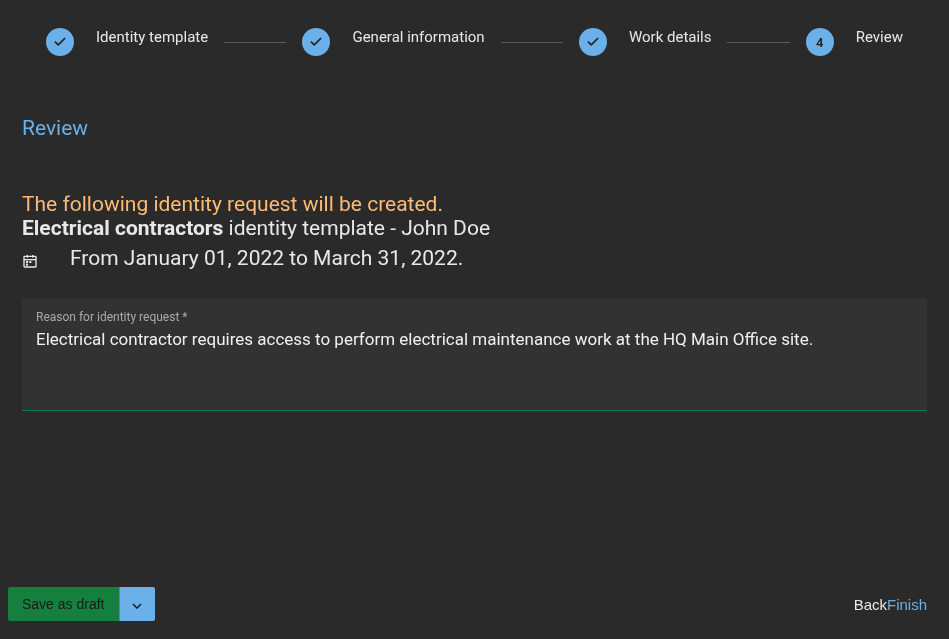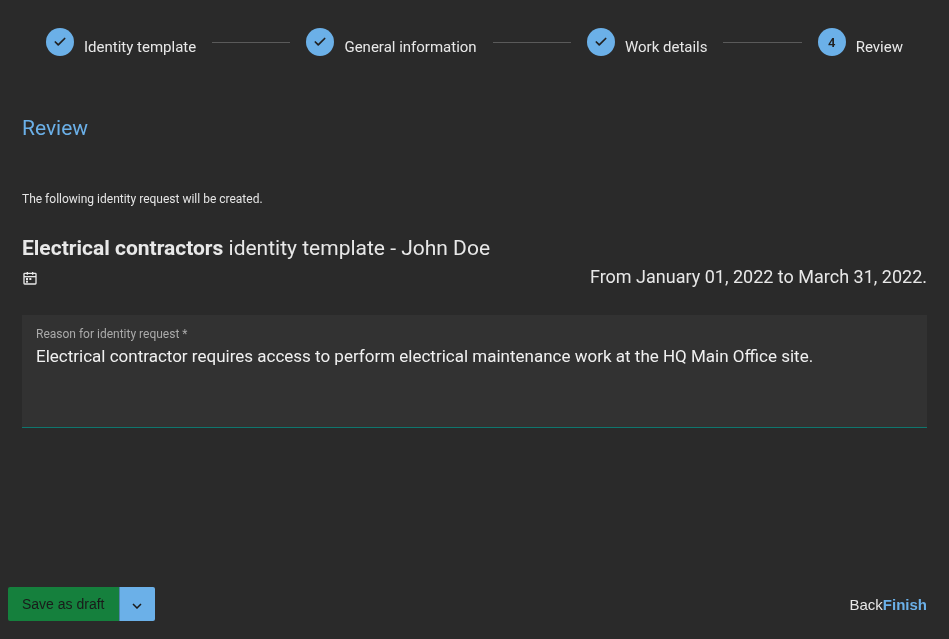--- a/index.html
+++ b/index.html
@@ -1,45 +1,45 @@
 <!DOCTYPE html>
 <html><head>
 <meta charset="utf-8">
 <style>
   * { box-sizing: border-box; margin: 0; padding: 0; }
   html, body { width: 949px; height: 639px; background: #2a2a2a; color: #e0e0e0; font-family: 'Segoe UI', Roboto, Arial, sans-serif; overflow: hidden; }
   .container { width: 100%; height: 100%; position: relative; padding: 28px 22px 0 22px; }
   .page-title { font-size: 24px; font-weight: 400; color: #e8e8e8; margin-bottom: 48px; }
 
   .stepper { display: flex; align-items: center; justify-content: space-between; margin: 0 24px 60px 24px; }
-  .step { display: flex; align-items: flex-end; gap: 10px; flex: 0 0 auto; }
+  .step { display: flex; align-items: flex-start; gap: 22px; flex: 0 0 auto; }
   .step-circle { width: 28px; height: 28px; border-radius: 50%; background: #6bb0e8; display: flex; align-items: center; justify-content: center; font-size: 12px; color: #222; }
   .step-circle.num { font-weight: 600; font-size: 13px; }
   .step-label { font-size: 15px; color: #e8e8e8; }
   .step-line { flex: 1 1 auto; height: 1px; background: #5a5a5a; margin: 0 16px; }
 
   .review-heading { color: #6bb0e8; font-size: 21px; font-weight: 400; margin-bottom: 52px; }
-  .intro-text { font-size: 12px; color: #e5e5e5; margin-bottom: 30px; }
+  .intro-text { font-size: 21px; color: #fdba74; }
   .summary-line { font-size: 21px; color: #e8e8e8; margin-bottom: 6px; }
   .summary-line b { font-weight: 700; }
-  .date-line { display: flex; align-items: center; gap: 10px; font-size: 18px; color: #e8e8e8; margin-bottom: 28px; justify-content: space-between; }
+  .date-line { display: flex; align-items: center; gap: 32px; font-size: 21px; color: #e8e8e8; margin-bottom: 28px; }
 
   .cal-icon { width: 16px; height: 16px; display: inline-block; }
 
   .reason-box { background: #323232; border-bottom: 1px solid #0f766e; padding: 12px 14px 58px 14px; }
   .reason-label { font-size: 12px; color: #aaa; margin-bottom: 4px; }
   .reason-text { font-size: 17px; color: #f0f0f0; line-height: 1.4; }
 
   .footer { position: absolute; left: 0; right: 0; bottom: 0; height: 58px; display: flex; align-items: center; justify-content: space-between; padding: 0 22px 12px 8px; }
   .left-actions { display: flex; }
   .save-draft-btn { background: #15803d; color: #1a1a1a; font-size: 14px; border: none; padding: 9px 14px; cursor: pointer; border-radius: 2px 0 0 2px; }
   .save-draft-drop { background: #6bb0e8; color: #1a1a1a; border: none; border-left: 1px solid rgba(0,0,0,0.25); width: 36px; cursor: pointer; border-radius: 0 2px 2px 0; display:flex; align-items:center; justify-content:center; }
   .right-actions { display: flex; align-items: flex-end; }
   .back-btn { background: none; border: none; color: #e8e8e8; font-size: 15px; cursor: pointer; }
-  .finish-btn { background: none; border: none; color: #6bb0e8; font-size: 15px; cursor: pointer; font-weight: 700; }
+  .finish-btn { background: none; border: none; color: #6bb0e8; font-size: 15px; cursor: pointer; font-weight: 400; }
 </style>
 </head>
 <body>
 
 <div class="container">
 
 
   <div class="stepper">
     <div class="step">
       <span class="step-circle">

